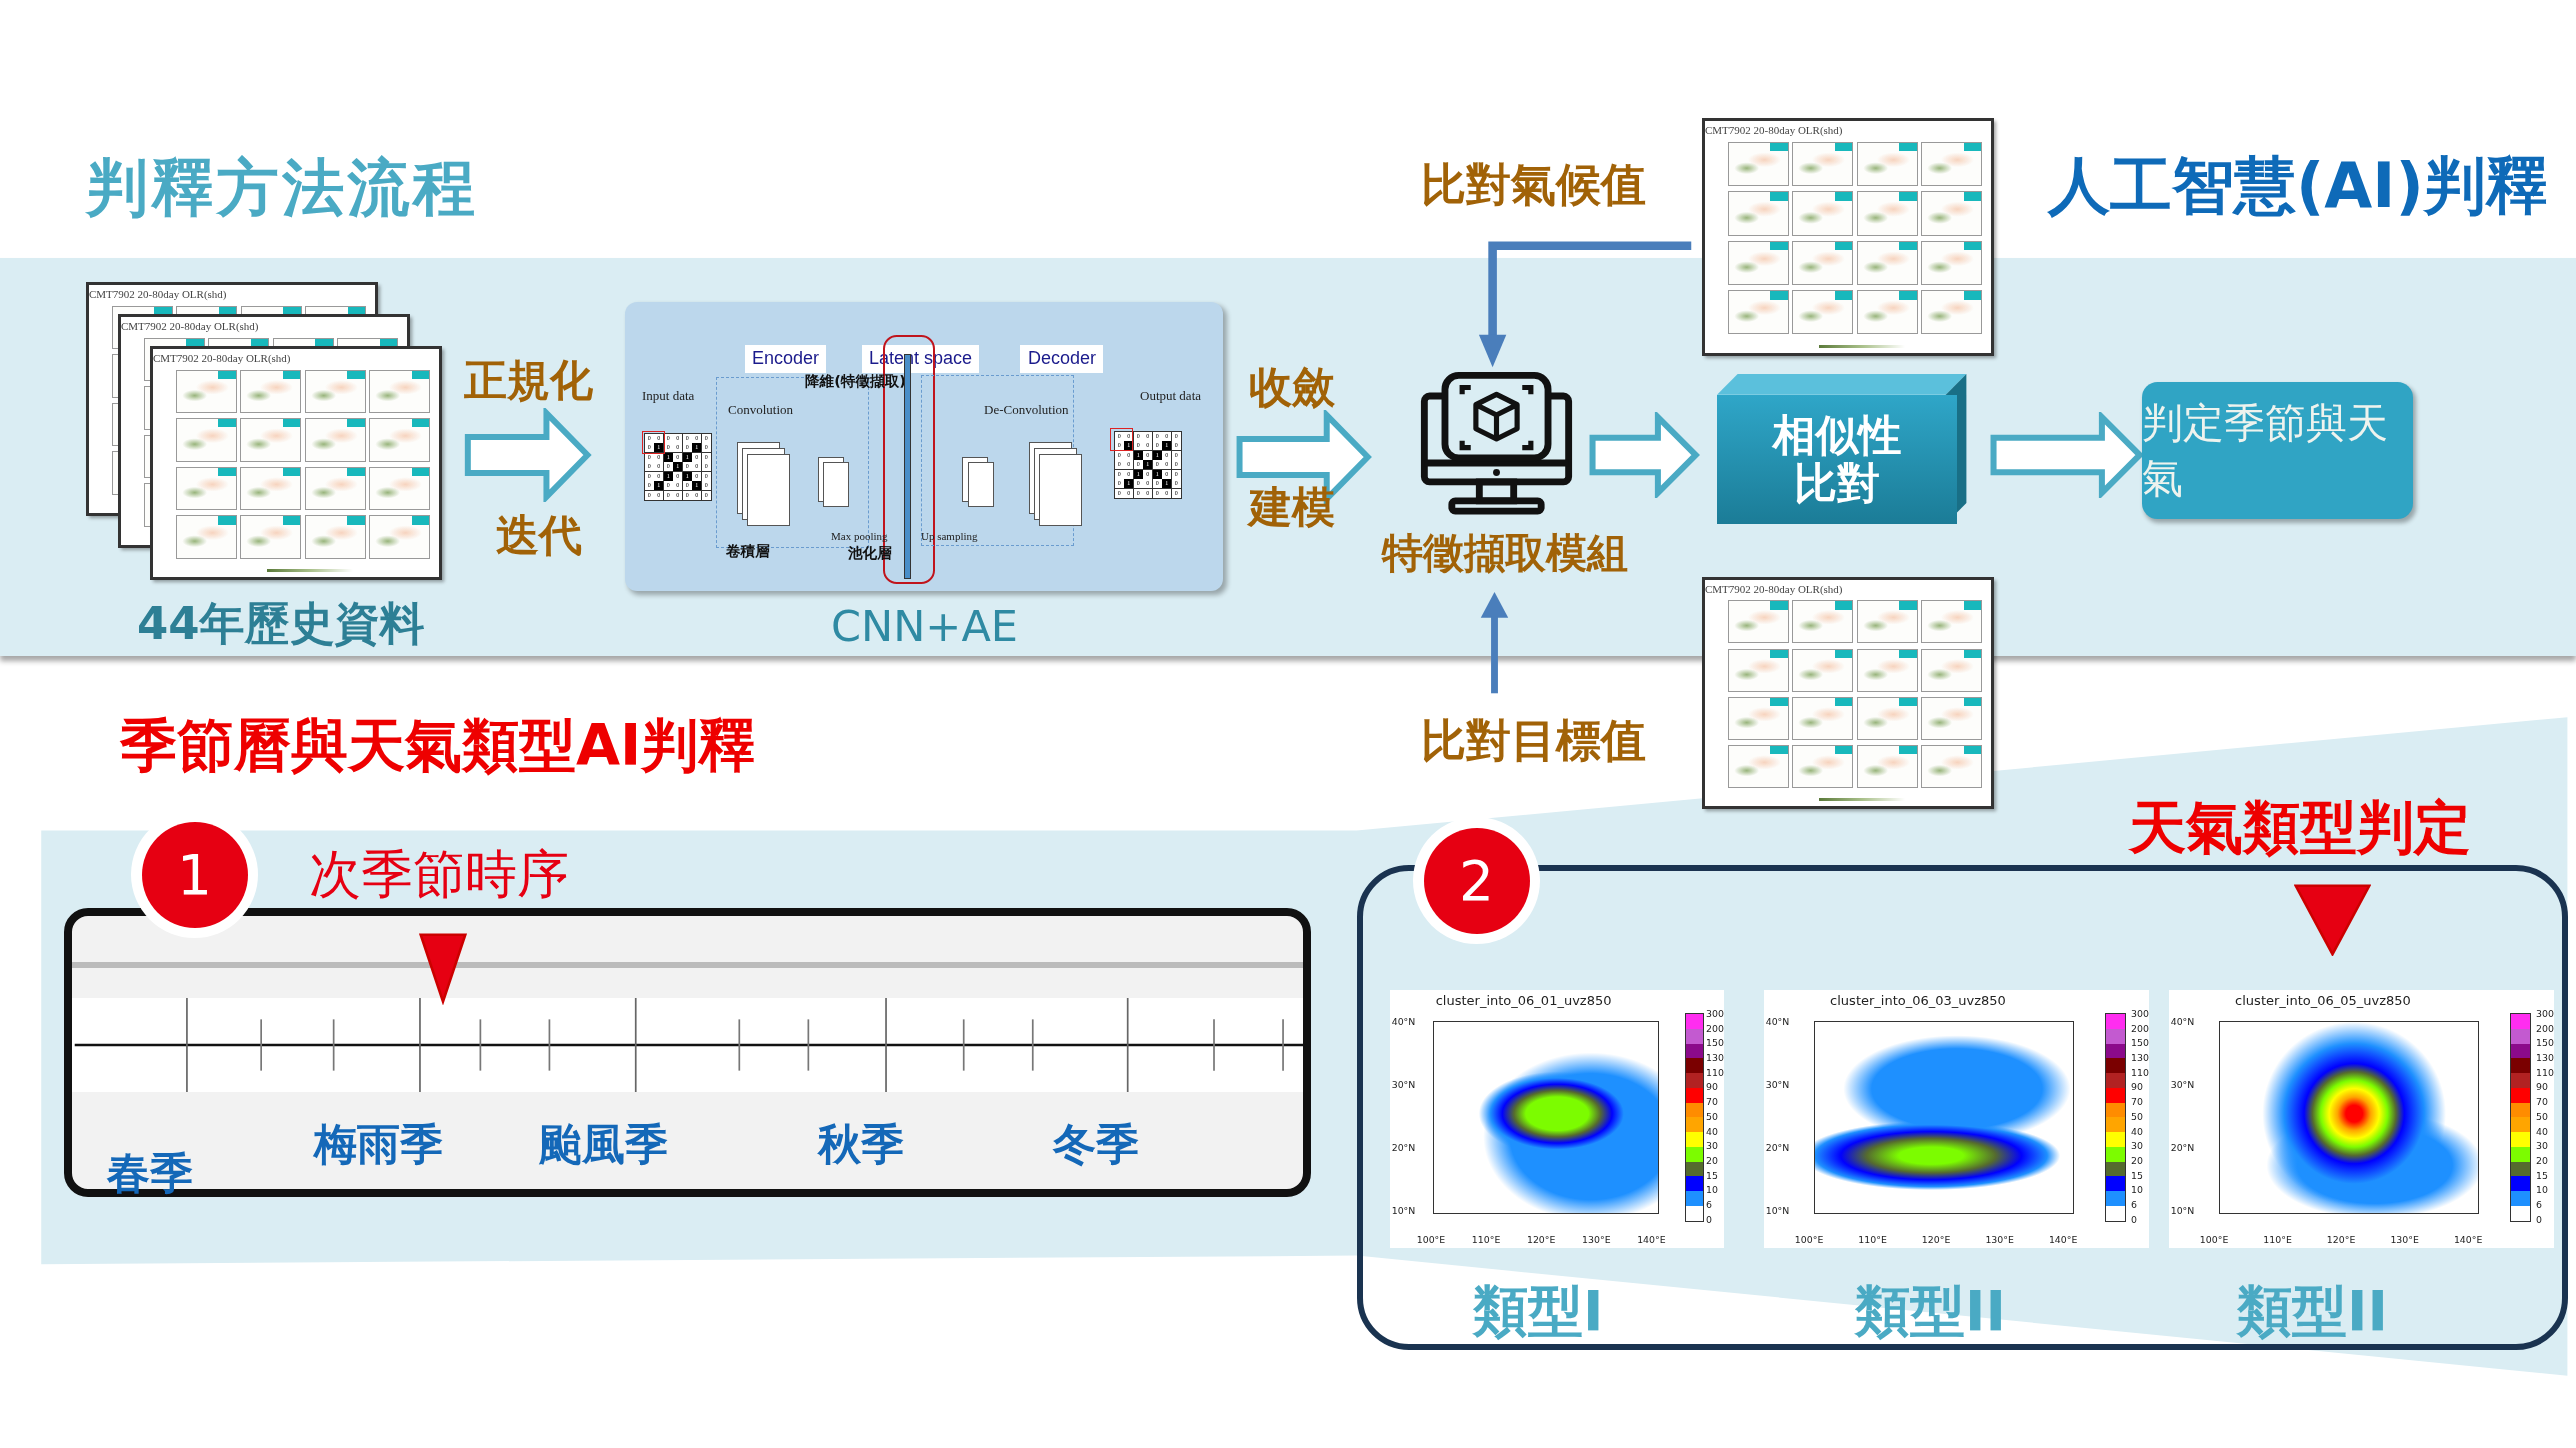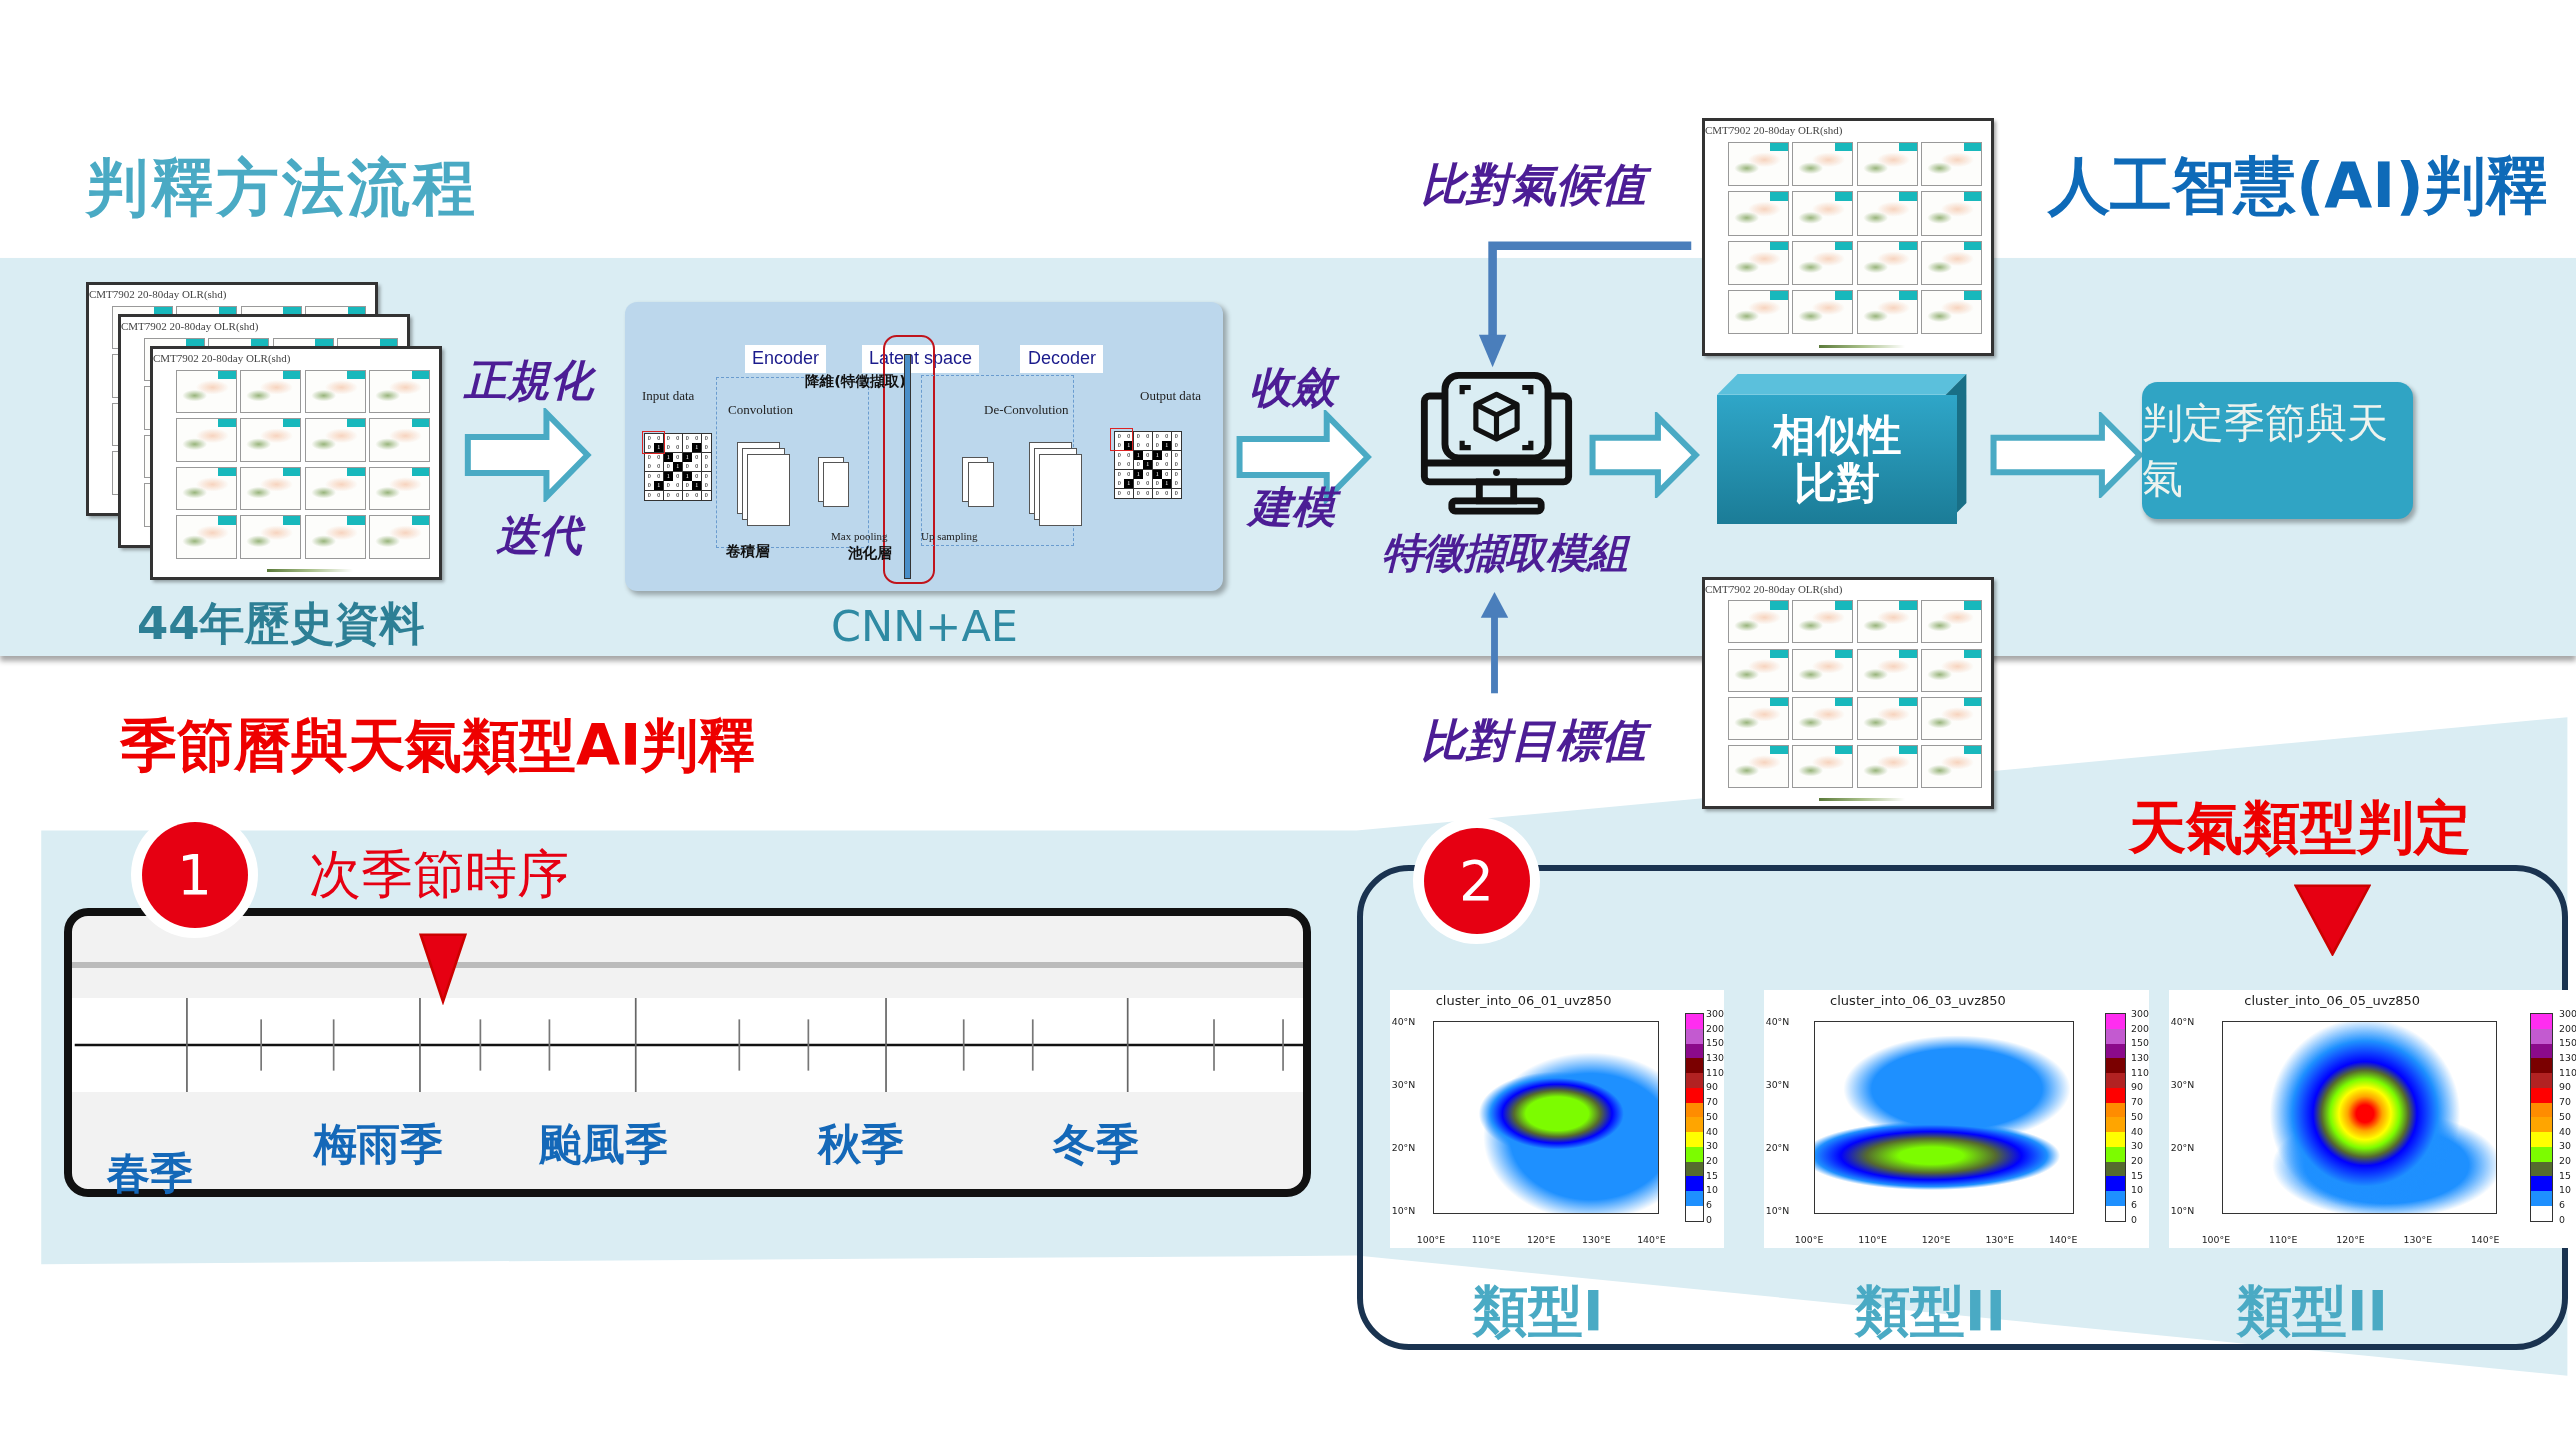--- a/index.html
+++ b/index.html
@@ -2,21 +2,21 @@
 <html style="font-size:13.7px"><head>
 <meta charset="utf-8">
 <style>
   html, body { margin:0; padding:0; }
   body { width:2576px; height:1449px; position:relative; overflow:hidden; background:#ffffff; font-family:"DejaVu Sans", sans-serif; }
   .abs { position:absolute; }
   .band-top { left:0; top:258px; width:2576px; height:398px; background:#daedf3; box-shadow:0 5.2px 5.2px rgba(0,0,0,0.35); }
   .title-cyan { color:#4aaac4; font-weight:bold; font-size:62px; letter-spacing:3.4px; }
   .title-blue { color:#0e6ab8; font-weight:bold; font-size:62px; }
   .title-red { color:#ee0000; font-weight:bold; font-size:57px; }
-  .label-teal { color:#4c1d95; font-size:43px; font-weight:bold;font-style:italic; }
+  .label-teal { color:#a16207; font-size:43px; font-weight:bold; }
   .label-dark-teal { color:#2d7f95; font-size:41px; font-weight:bold; }
 
   
   .sheet { background:#fff; border:3.4px solid #333; box-sizing:border-box; overflow:hidden; box-shadow:2.6px 2.6px 3.4px rgba(0,0,0,0.35); }
   .sheet .st { position:absolute; left:0; right:0; top:3.4px; text-align:left; font-family:Liberation Serif, serif; font-size:11px; color:#444; }
   .sheet .grid { position:absolute; left:8%; right:3%; top:9%; bottom:8%; display:grid; grid-template-columns:repeat(4,1fr); grid-template-rows:repeat(4,1fr); gap:5.2px 3.4px; }
   .sheet .cell { border:0.9px solid #999; position:relative; background:
      radial-gradient(ellipse 30% 20% at 30% 60%, rgba(110,150,70,0.7), transparent 70%),
      radial-gradient(ellipse 40% 25% at 60% 40%, rgba(240,170,130,0.5), transparent 70%),
      #fdfdfb; }
@@ -513,21 +513,21 @@
       <span class="lat" style="top: 10%;">40°N</span>
       <span class="lat" style="top: 34.5%;">30°N</span>
       <span class="lat" style="top: 59%;">20°N</span>
       <span class="lat" style="top: 83.5%;">10°N</span>
       <span class="lon" style="left: 8%;">100°E</span>
       <span class="lon" style="left: 24.5%;">110°E</span>
       <span class="lon" style="left: 41%;">120°E</span>
       <span class="lon" style="left: 57.5%;">130°E</span>
       <span class="lon" style="left: 74%;">140°E</span>
     </div>
-    <div class="wmap" style="left: 2169px; top: 990px; width: 385px; height: 258px; padding-left: 23px;">
+    <div class="wmap" style="left: 2169px; top: 990px; width: 385px; height: 258px;">
       <div class="wtitle">cluster_into_06_05_uvz850</div>
       <div class="plot" style="background: radial-gradient(circle at 52% 48%, rgb(255, 0, 0) 0px, rgb(255, 0, 0) 5%, rgb(255, 165, 0) 10%, rgb(255, 255, 0) 15%, rgb(124, 252, 0) 20%, rgb(85, 107, 47) 25%, rgb(0, 0, 255) 30%, rgb(30, 144, 255) 42%, transparent 55%), radial-gradient(60% 40% at 60% 75%, rgb(30, 144, 255) 0px, rgb(30, 144, 255) 50%, transparent 70%), rgb(255, 255, 255);"></div>
       <div class="cbar">
         <div style="background: rgb(255, 45, 240);"></div>
         <div style="background: rgb(195, 90, 208);"></div>
         <div style="background: rgb(139, 10, 139);"></div>
         <div style="background: rgb(122, 0, 0);"></div>
         <div style="background: rgb(178, 34, 34);"></div>
         <div style="background: rgb(255, 0, 0);"></div>
         <div style="background: rgb(255, 140, 0);"></div>

